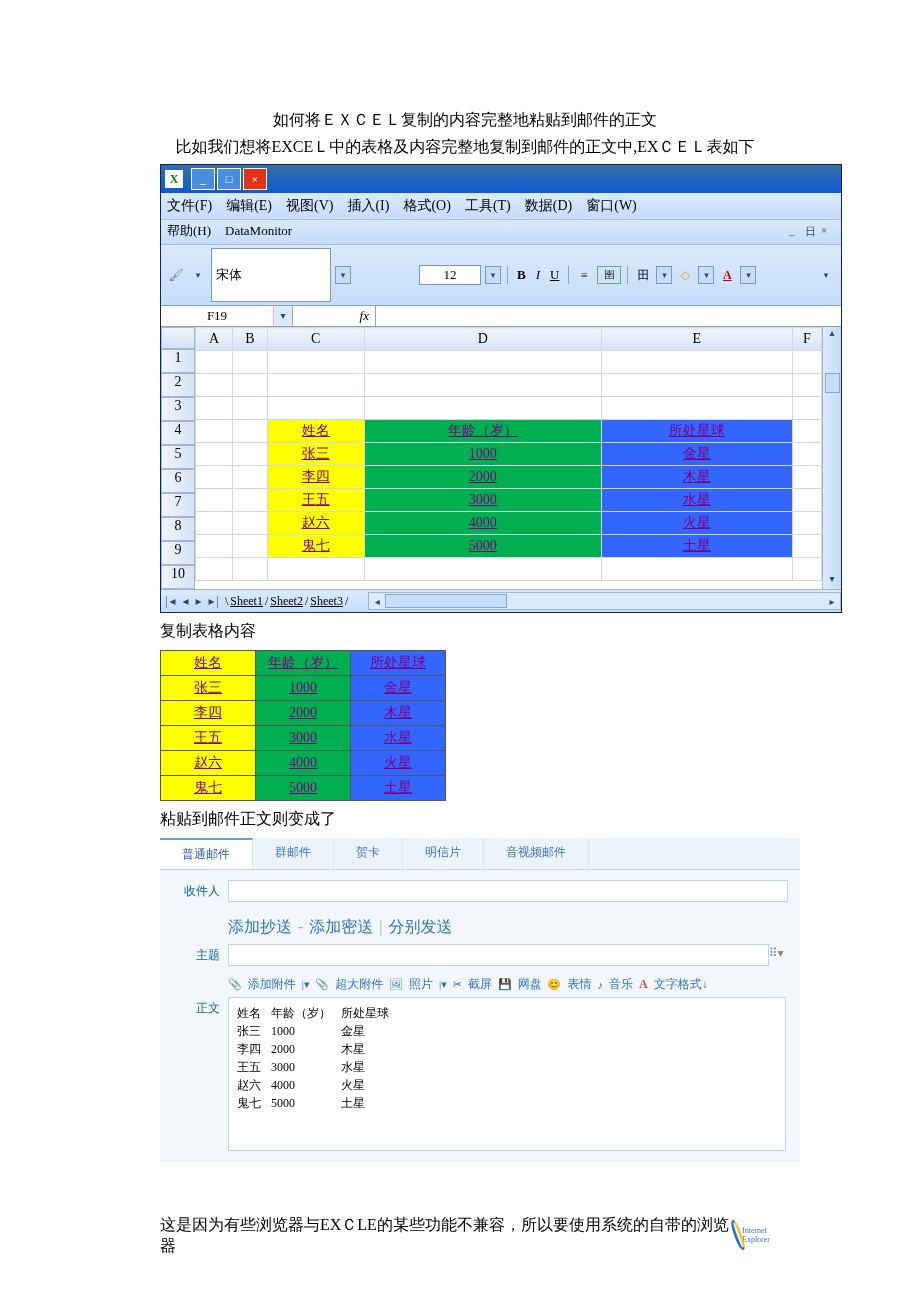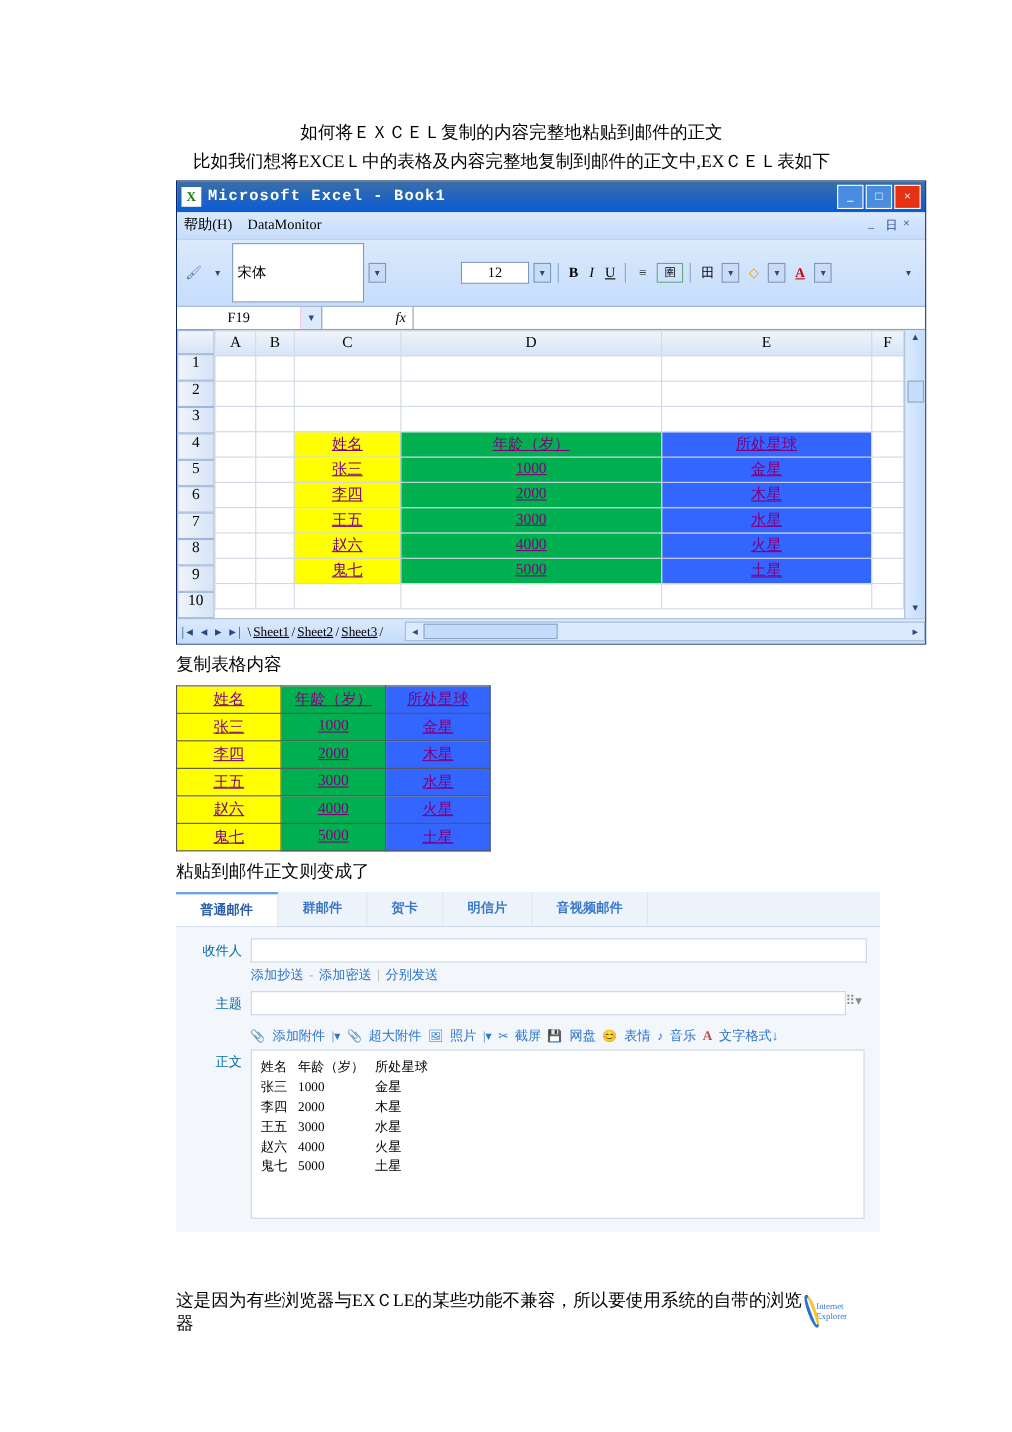--- a/index.html
+++ b/index.html
@@ -58,30 +58,30 @@
   .ex-foot .hsb{flex:1;margin-left:20px;background:#dbeafd;height:16px;border:1px solid #a0b8d8;position:relative;display:flex;align-items:center}
   .ex-foot .hsb .la{width:16px;text-align:center;font-size:10px;color:#2a4a7a}
   .ex-foot .hsb .ra{width:16px;text-align:center;font-size:10px;color:#2a4a7a;margin-left:auto}
   .ex-foot .hsb .hthumb{width:120px;height:12px;background:#c5dcfb;border:1px solid #8aa6c8}
   .ex-status{background:linear-gradient(#dbeafd,#c5dcfb);padding:2px 6px;font-size:13px;border-top:1px solid #a0b8d8}
   .doc-text{margin:8px 0;font-size:16px}
   .mini-table{border-collapse:collapse;margin-top:4px}
   .mini-table td{border:1px solid #555;width:92px;height:22px;text-align:center;font-size:14px}
   .mail{width:640px;margin-top:6px;font-family:"Microsoft YaHei","SimSun";font-size:12px}
   .mail-tabs{display:flex;background:#edf3fb;border-bottom:1px solid #c7d6ea}
-  .mail-tabs .mt{padding:6px 22px;color:#3a77c8;font-weight:bold;border-right:1px solid #dbe6f3}
+  .mail-tabs .mt{padding:6px 22px;color:#3a77c8;font-weight:normal;border-right:1px solid #dbe6f3}
   .mail-tabs .mt.act{background:#fff;border-top:2px solid #609ee0;color:#2b5fa5}
   .mail-btns{background:#e4eef9;padding:4px 6px;display:flex;gap:4px;border-bottom:1px solid #c7d6ea}
   .mail-btns .mb{background:linear-gradient(#fdfdfe,#e3ecf6);border:1px solid #a8bdd8;padding:3px 10px;font-size:12px;border-radius:2px}
   .mail-body{background:#f3f7fc;padding:10px 14px 6px}
   .mrow{display:flex;margin-bottom:6px;align-items:flex-start}
   .mrow .mlab{width:46px;text-align:right;color:#0369a1;font-size:12px;padding-top:3px}
   .mrow .mfield{flex:1;margin-left:8px}
   .minput{background:#fff;border:1px solid #c8d4e4;height:20px;width:100%}
-  .mlinks{color:#2b74c9;font-size:12px;margin-top:3px}
+  .mlinks{color:#2b74c9;font-size:16px;margin-top:15px}
   .mlinks .sep2{color:#aaa;margin:0 2px}
   .mtoolbar{font-size:12px;padding:4px 0;color:#2b74c9;display:flex;gap:6px;align-items:center;margin-left:54px}
   .mtoolbar .ico{font-size:11px}
   .mcontent{background:#fff;border:1px solid #c8d4e4;padding:6px 8px;min-height:140px;font-size:12px;line-height:18px;font-family:"SimSun"}
   .mcontent table{border-collapse:collapse}
   .mcontent td{padding:0 10px 0 0;font-size:12px}
   .doc-footer{margin-top:50px}
   .doc-footer .ftxt{display:flex;align-items:flex-end;gap:4px}
   .ie-icon{width:36px;height:44px;display:flex;align-items:center;font-size:8px;color:#3a77c8}
   .ie-icon .ring{width:26px;height:26px;border:3px solid #2a74d0;border-right-color:#f8c430;border-radius:50%;transform:rotate(-20deg)}
@@ -90,24 +90,33 @@
 </head>
 <body>
 
 <div class="page">
   <div class="doc-title">如何将ＥＸＣＥＬ复制的内容完整地粘贴到邮件的正文</div>
   <div class="doc-sub">比如我们想将EXCEＬ中的表格及内容完整地复制到邮件的正文中,EXＣＥＬ表如下</div>
 
   <div class="excel-win">
     <div class="ex-title">
       <div class="xicon">X</div>
-      <div class="ttxt">Microsoft Excel - Book1</div>
       <div class="wbtn min">_</div>
       <div class="wbtn max">□</div>
       <div class="wbtn close">×</div>
+    </div>
+    <div class="ex-menu">
+      <span class="mitem">文件(F)</span>
+      <span class="mitem">编辑(E)</span>
+      <span class="mitem">视图(V)</span>
+      <span class="mitem">插入(I)</span>
+      <span class="mitem">格式(O)</span>
+      <span class="mitem">工具(T)</span>
+      <span class="mitem">数据(D)</span>
+      <span class="mitem">窗口(W)</span>
     </div>
     <div class="ex-menu2">
       <span class="mitem">帮助(H)</span>
       <span class="mitem">DataMonitor</span>
       <div class="rbtns">
         <span>_</span>
         <span>日</span>
         <span>×</span>
       </div>
     </div>

